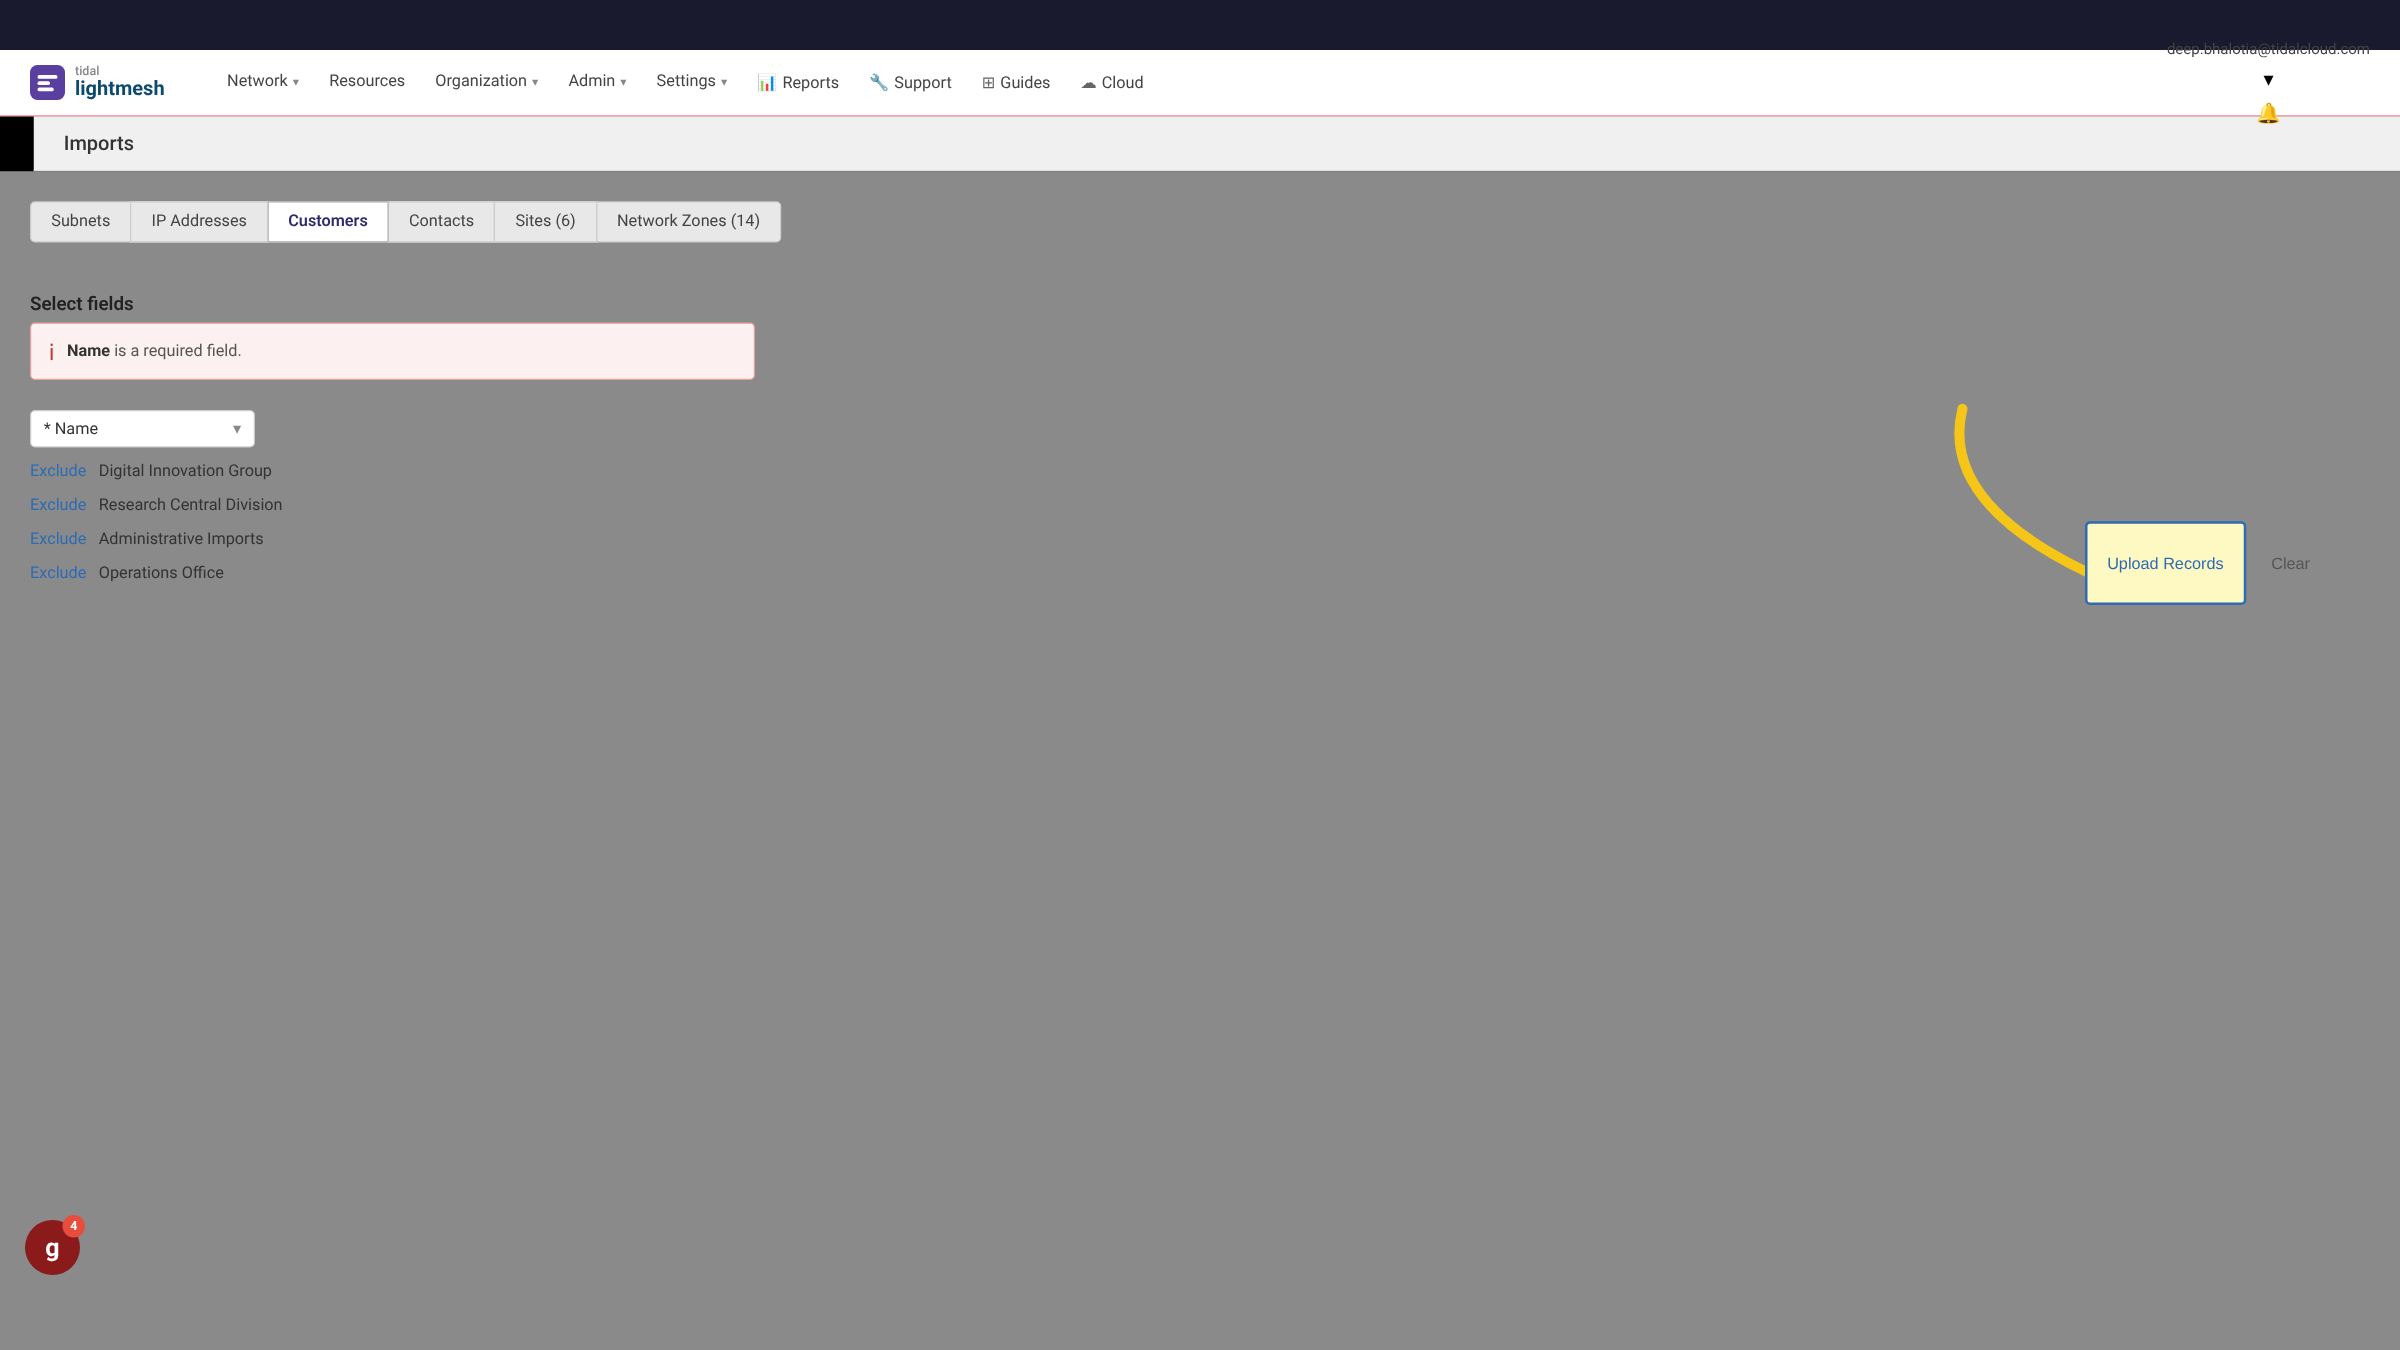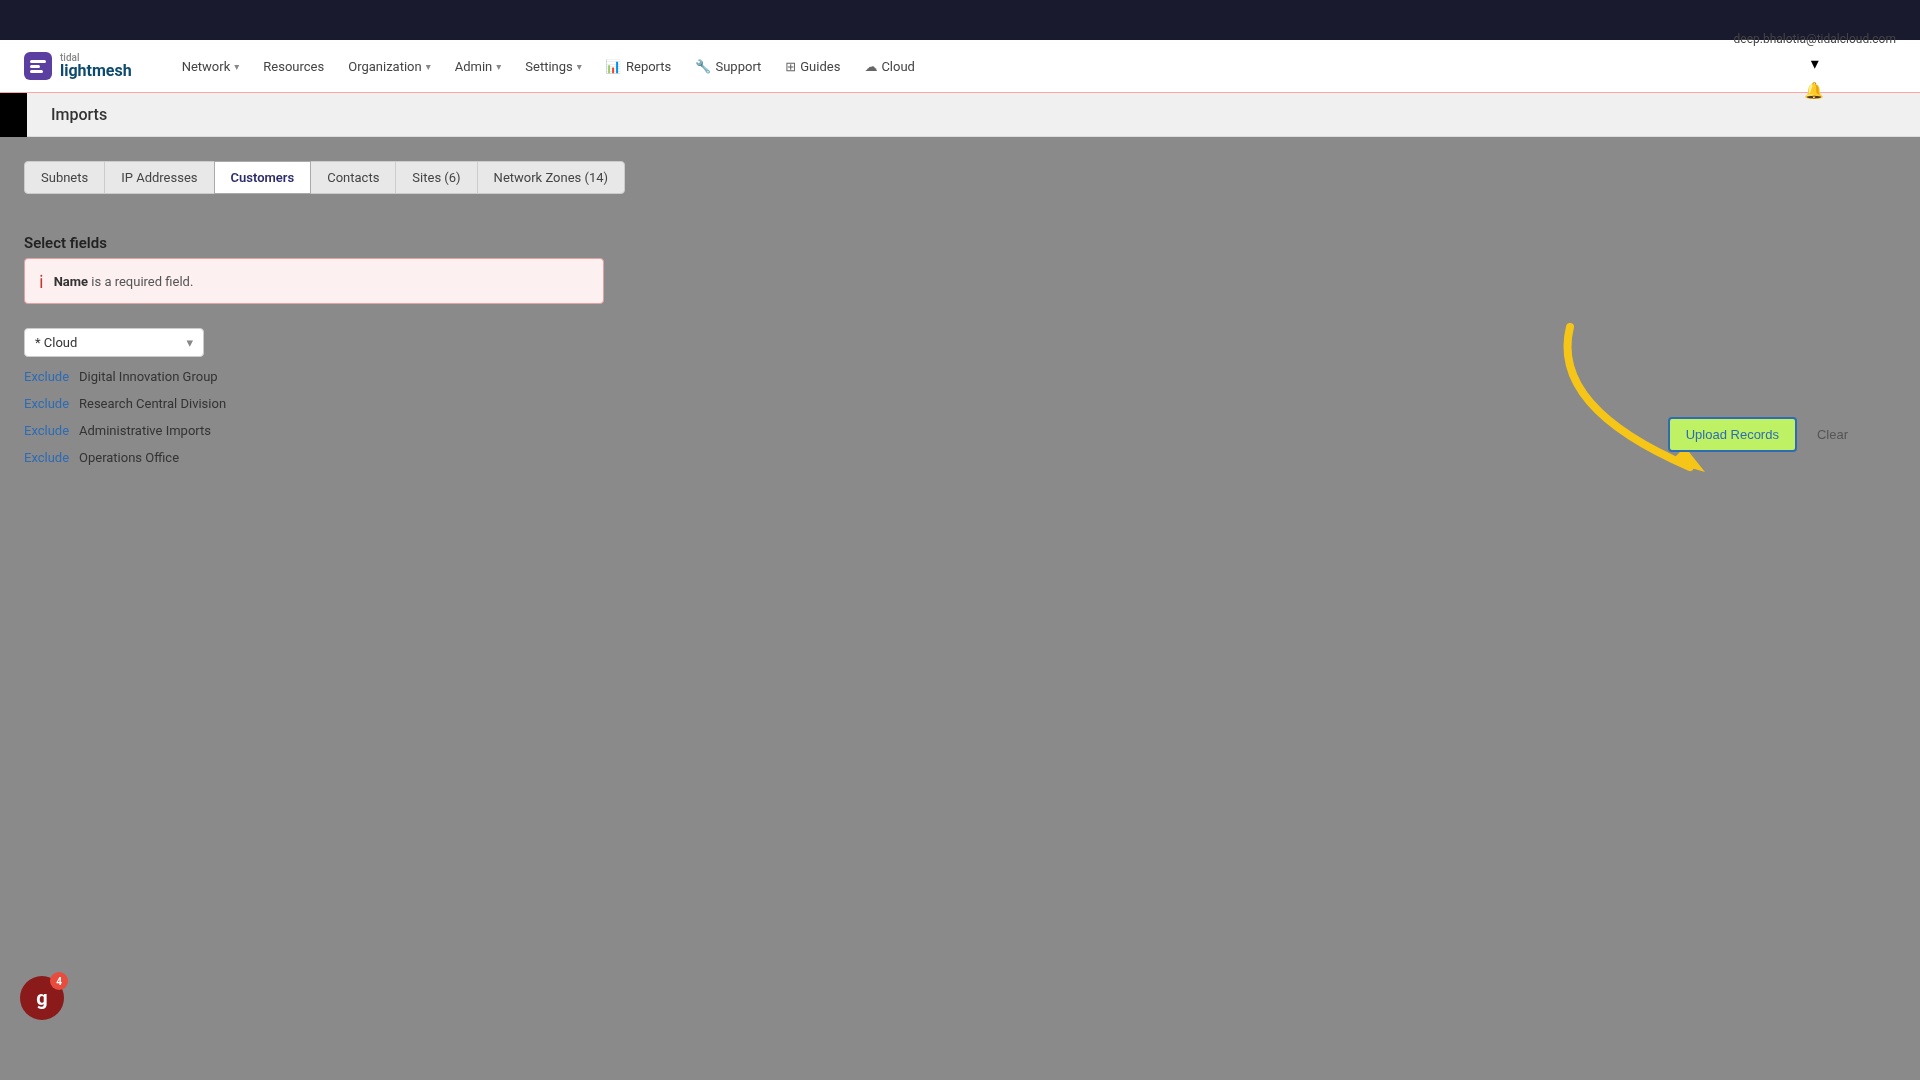--- a/index.html
+++ b/index.html
@@ -219,24 +219,24 @@
       align-items: center;
       justify-content: space-between;
     }
 
     .field-value {
       font-size: 13px;
       color: #333;
     }
 
     .upload-records-btn {
-      background: #bef264;
+      background: #fef9c3;
       border: 2px solid #2d6bb5;
       color: #2d6bb5;
-      padding: 8px 16px;
+      padding: 24px 16px;
       font-size: 13px;
       font-weight: 500;
       border-radius: 4px;
       cursor: pointer;
       white-space: nowrap;
     }
 
     .clear-btn {
       background: transparent;
       border: none;
@@ -374,21 +374,21 @@
       <span class="alert-icon">ℹ</span>
       <span class="alert-text">
         <strong>Name</strong> is a required field.
       </span>
     </div>
 
     <div style="margin-top: 24px;">
 
       <div style="margin-bottom: 12px; margin-left: 0;">
         <div class="field-dropdown" style="display:inline-flex; width:180px;">
-          <span>* Cloud</span>
+          <span>* Name</span>
           <span style="color:#888;">▾</span>
         </div>
       </div>
 
       <div class="field-row">
         <a class="exclude-link">Exclude</a>
         <span class="field-value">Digital Innovation Group</span>
       </div>
 
       <div class="field-row">

